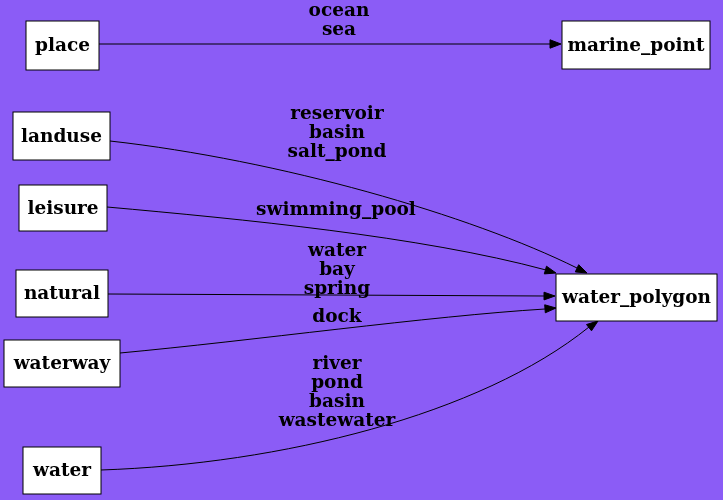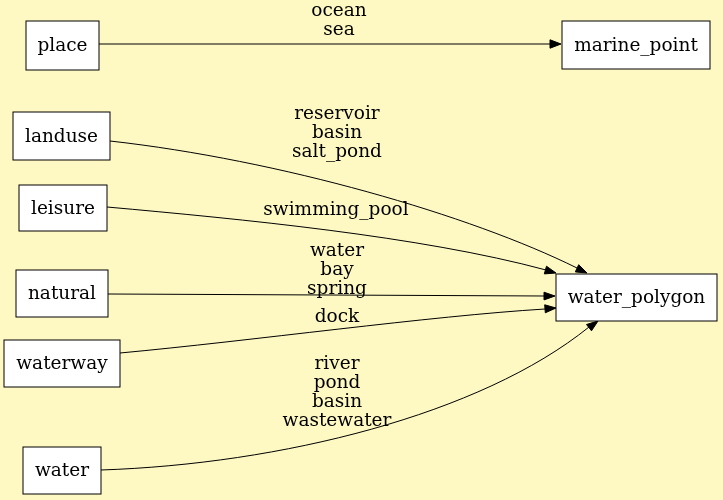--- a/index.html
+++ b/index.html
@@ -4,22 +4,23 @@
 <style>
   html, body {
     margin: 0;
     padding: 0;
     background: #ffffff;
   }
   .canvas-wrap {
     position: relative;
     width: 723px;
     height: 500px;
-    background: #fef9c3;
+    background: #8b5cf6;
     overflow: hidden;
+    font-weight: bold;
   }
   svg text {
     font-family: "DejaVu Serif", "Liberation Serif", serif;
     font-size: 18.5px;
     fill: #000000;
   }
   .node-box {
     fill: #ffffff;
     stroke: #000000;
     stroke-width: 1;

